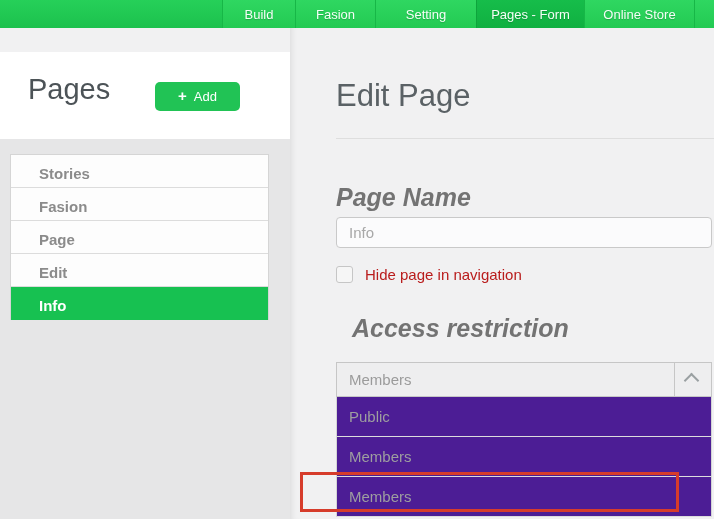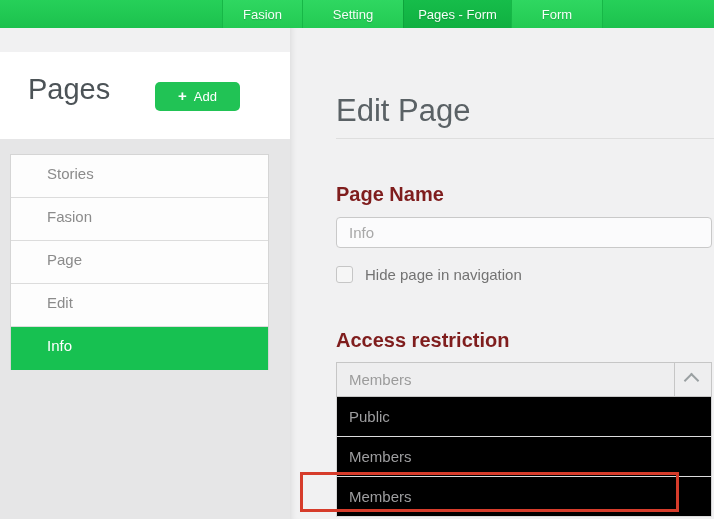--- a/index.html
+++ b/index.html
@@ -50,61 +50,61 @@
     background:#21c355; border:none; border-radius:5px; cursor:pointer;
     display:flex; align-items:center; justify-content:center; gap:7px;
     color:#ffffff; font-size:13px; font-family:inherit;
   }
   .plus-icon { font-size:15px; font-weight:bold; line-height:1; position:relative; top:-1px; }
   .page-list {
     position:absolute; left:10px; top:102px; width:259px;
     border:1px solid #d5d5d5; border-bottom:none; background:#fff;
   }
   .page-item {
-    height:43px; line-height:38px; padding-left:36px;
+    height:33px; line-height:38px; padding-left:28px;
     background:#fdfdfd; border-bottom:1px solid #dcdcdc;
-    color:#8b8b8b; font-size:15px; cursor:pointer;
+    color:#8b8b8b; font-size:15px; cursor:pointer;font-weight:bold;
   }
   .page-item.active {
     background:#17c151; color:#ffffff; border-bottom-color:#17c151;
   }
 
   
   .main {
     position:absolute; left:290px; top:28px; width:424px; height:491px;
     background:#f1f1f2;
     box-shadow:inset 7px 0 7px -6px rgba(0,0,0,0.10);
   }
   .edit-title {
-    position:absolute; left:46px; top:65px;
+    position:absolute; left:46px; top:50px;
     font-size:31px; font-weight:400; color:#5a6165;
   }
   .title-divider {
     position:absolute; left:46px; top:110px; width:378px; height:1px; background:#dedede;
   }
   .section-label {
-    position:absolute; left:46px; font-size:20px; font-weight:700; color:#7f1d1d;
+    position:absolute; left:46px; font-size:25px; font-weight:700; color:#737373;font-style:italic;
   }
   .pagename-label { top:155px; }
-  .access-label  { top:301px; }
+  .access-label  { top:286px;margin-left:16px; }
   .pagename-input {
     position:absolute; left:46px; top:189px; width:376px; height:31px;
     border:1px solid #c9c9c9; border-radius:4px; background:#fbfbfc;
     padding-left:12px; font-size:15px; color:#a8a8a8; font-family:inherit;
     outline:none;
   }
   .hide-row {
     position:absolute; left:46px; top:238px; height:17px;
     display:flex; align-items:center; cursor:pointer;
   }
   .checkbox {
     width:17px; height:17px; border:1px solid #c6c6c6; border-radius:3px;
     background:#f6f6f6;
   }
-  .hide-label { margin-left:12px; font-size:15px; color:#737373; line-height:17px; }
+  .hide-label { margin-left:12px; font-size:15px; color:#b91c1c; line-height:17px; }
 
   
   .select-header {
     position:absolute; left:46px; top:334px; width:376px; height:35px;
     background:#eeeeef; border:1px solid #c6c6c6; cursor:pointer;
   }
   .select-value {
     position:absolute; left:12px; top:0; line-height:33px; font-size:15px; color:#9b9b9b;
   }
   .select-toggle {
@@ -112,39 +112,41 @@
     border-left:1px solid #c6c6c6; cursor:pointer;
   }
   .chevron-up {
     position:absolute; left:11px; top:12px; width:11px; height:11px;
     border-left:2px solid #9aa0a2; border-top:2px solid #9aa0a2;
     transform:rotate(45deg);
   }
   .options { position:absolute; left:46px; top:369px; width:376px; }
   .option-row {
     height:40px; line-height:39px; padding-left:12px;
-    background:#000000; color:#9e9ea0; font-size:15px; cursor:pointer;
+    background:#4c1d95; color:#9e9ea0; font-size:15px; cursor:pointer;
     border-left:1px solid #d4d4d5; border-right:1px solid #d4d4d5;
     border-bottom:1px solid #dcdcdd;
   }
 
   
   .annotation-box {
     position:absolute; left:300px; top:472px; width:379px; height:40px;
     border:3px solid #d63c2b; pointer-events:none; z-index:10;
   }
 </style>
 </head>
 <body>
 
 <div class="topbar">
   <div class="tabs">
+    <div class="tab w1">Build</div>
     <div class="tab w2">Fasion</div>
     <div class="tab w3">Setting</div>
     <div class="tab w4 active">Pages - Form</div>
+    <div class="tab w5">Online Store</div>
     <div class="tab w6">Form</div>
   </div>
 </div>
 
 <div class="sidebar">
   <div class="sidebar-header">
     <div class="pages-title">Pages</div>
     <button class="add-btn">
       <span class="plus-icon">+</span>
       <span>Add</span>

